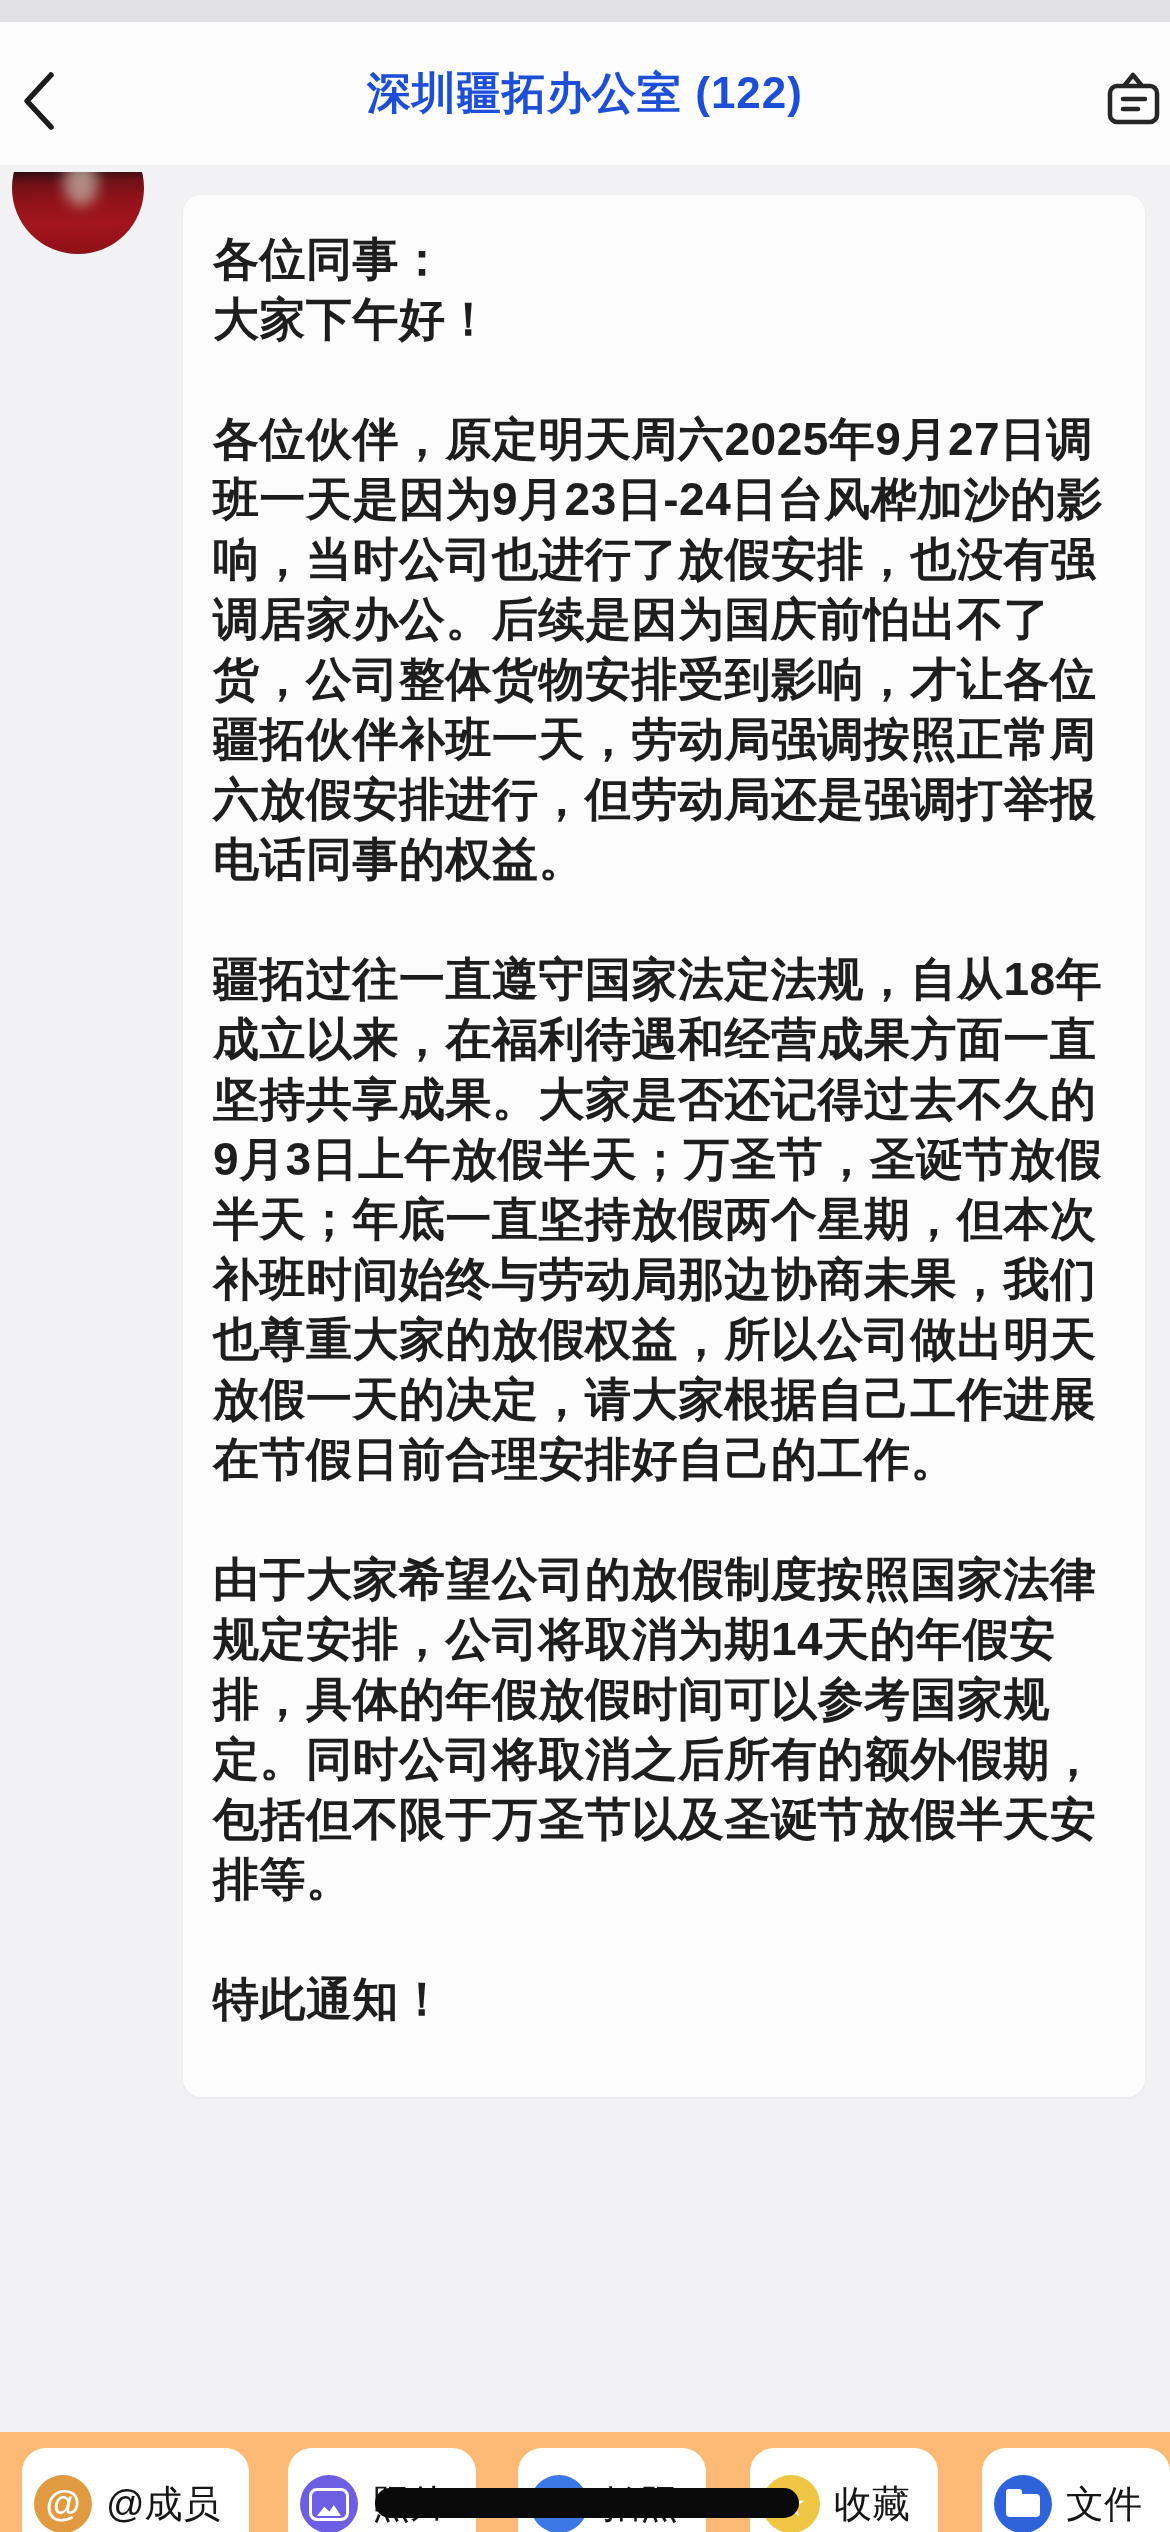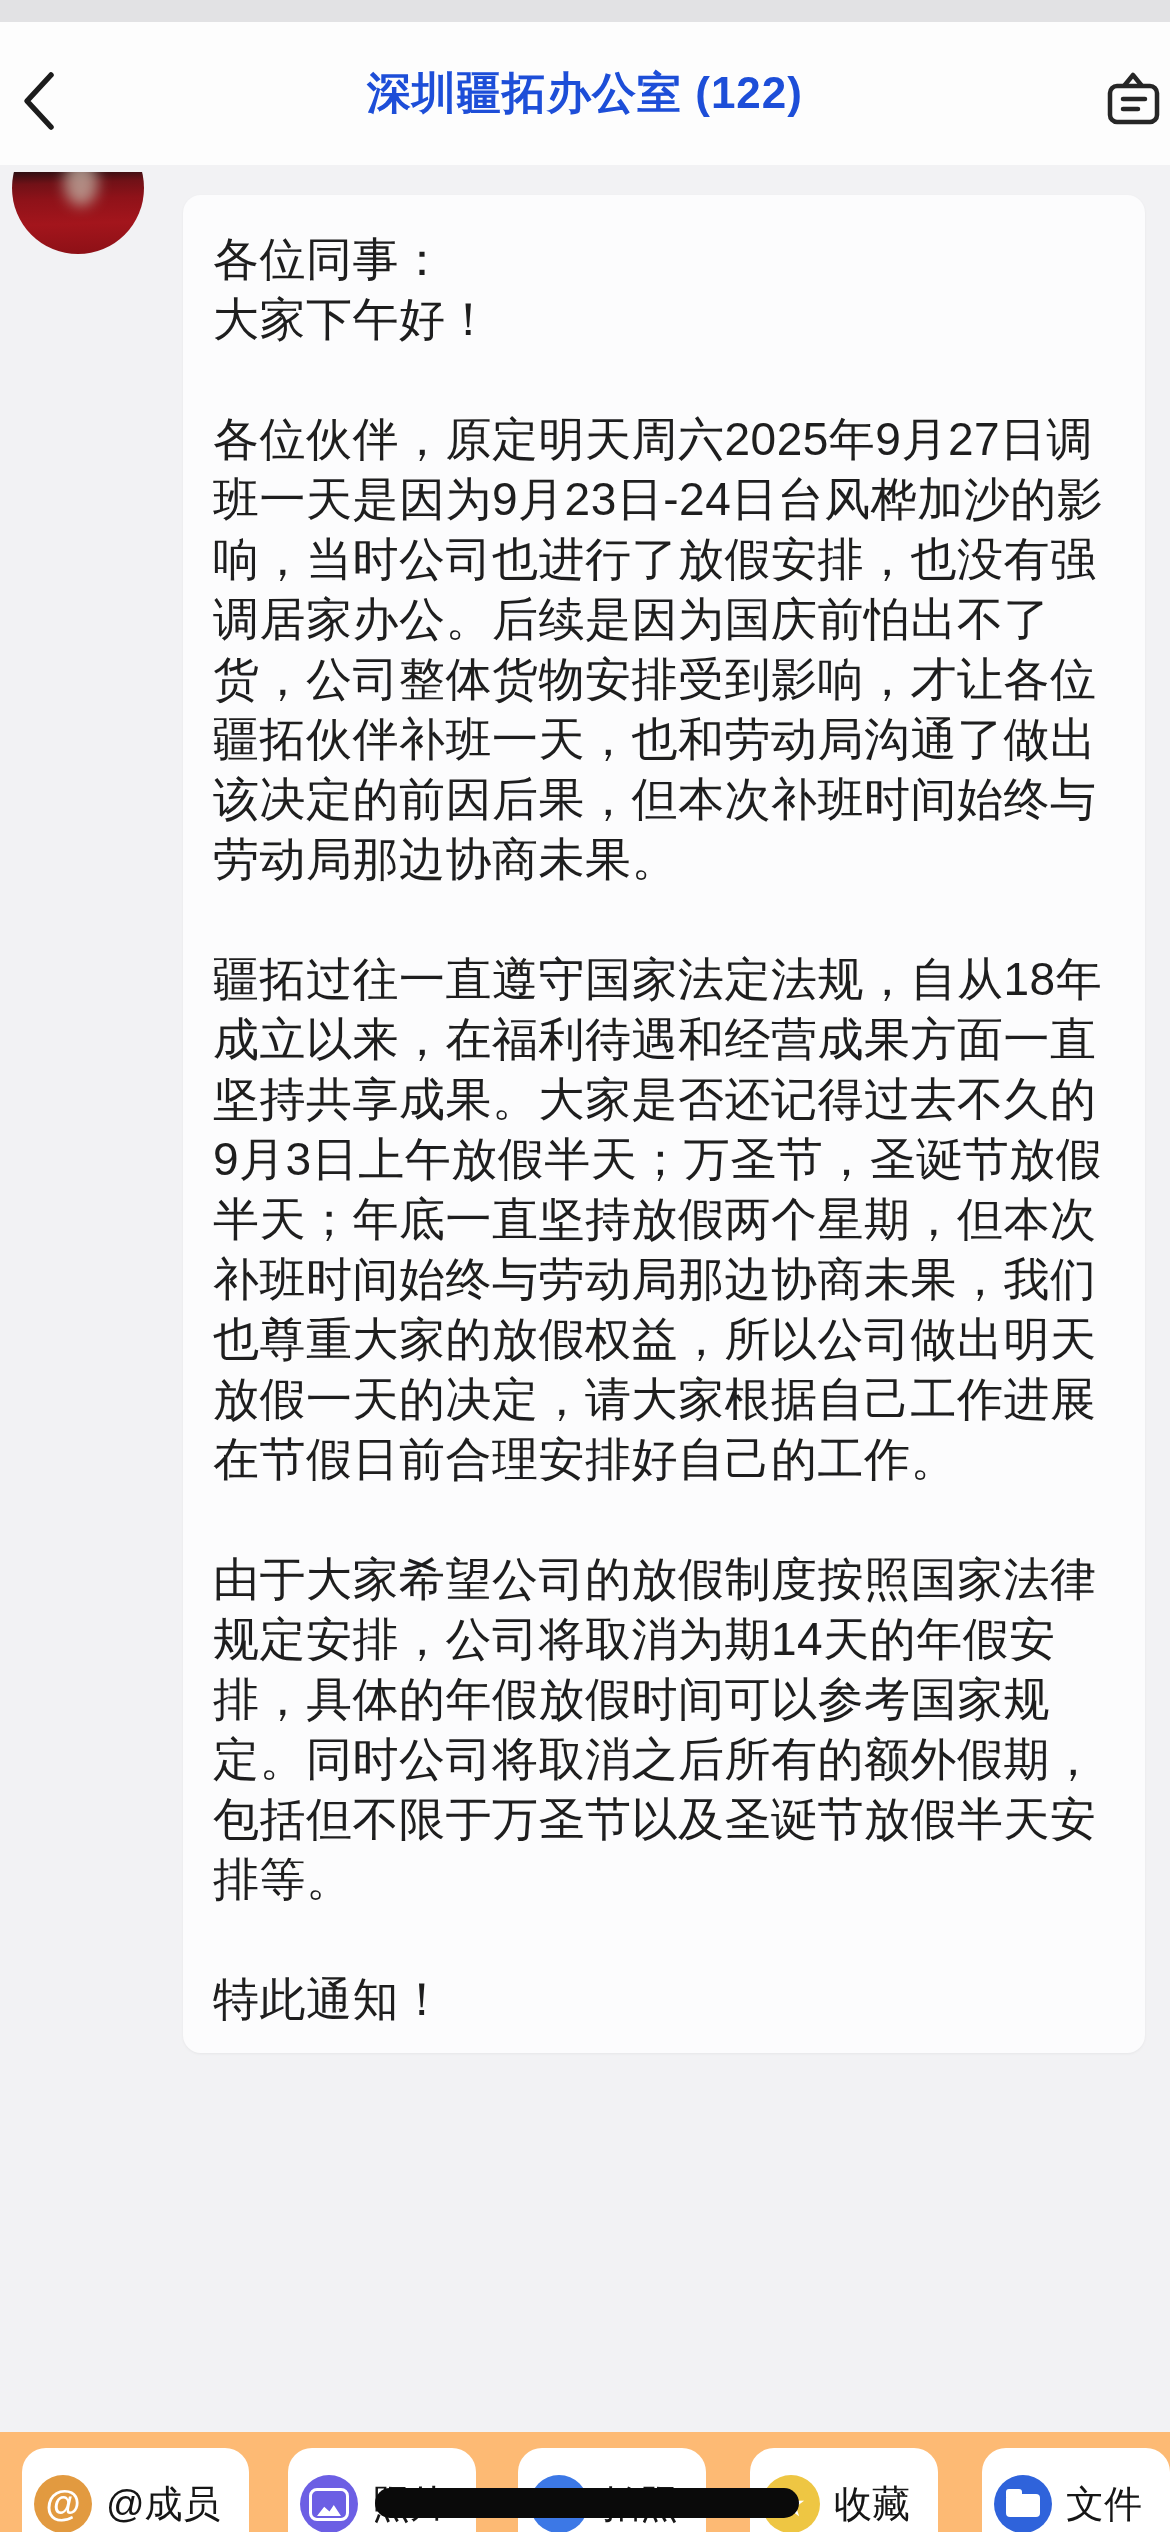--- a/index.html
+++ b/index.html
@@ -40,22 +40,23 @@
     background:linear-gradient(178deg,#140b0e 0%,#1a0e11 34%,#44101466 46%,#8f1219 58%,#a3151c 76%,#8c1016 100%),#8f1219;
   }
   .avatar-img::after {
     content:""; position:absolute; left:52px; top:38px; width:34px; height:46px;
     background:#c5b3a6; border-radius:50%; opacity:.75; filter:blur(7px);
   }
   
   .bubble {
     position:absolute; left:183px; top:195px; width:962px;
     background:#fcfcfd; border-radius:18px;
-    padding:34px 36px 24px 30px;
+    padding:34px 36px 68px 30px;
     box-shadow:0 1px 3px rgba(0,0,0,.05);
+    font-weight:bold;
   }
   .msg-text { width:896px; }
   .para {
     font-size:46px; line-height:60px; letter-spacing:.5px;
     color:#1e1e1e; white-space:pre-line;
     margin:0 0 60px 0;
     word-break:break-all; overflow-wrap:anywhere;
   }
   .para:last-child { margin-bottom:0; }
   
@@ -141,21 +142,21 @@
   <div class="avatar-img"></div>
 </div>
 
 <div class="bubble">
   <div class="msg-text">
 
       <p class="para">各位同事：
 大家下午好！</p>
 
 
-      <p class="para">各位伙伴，原定明天周六2025年9月27日调班一天是因为9月23日-24日台风桦加沙的影响，当时公司也进行了放假安排，也没有强调居家办公。后续是因为国庆前怕出不了货，公司整体货物安排受到影响，才让各位疆拓伙伴补班一天，也和劳动局沟通了做出该决定的前因后果，但本次补班时间始终与劳动局那边协商未果。</p>
+      <p class="para">各位伙伴，原定明天周六2025年9月27日调班一天是因为9月23日-24日台风桦加沙的影响，当时公司也进行了放假安排，也没有强调居家办公。后续是因为国庆前怕出不了货，公司整体货物安排受到影响，才让各位疆拓伙伴补班一天，劳动局强调按照正常周六放假安排进行，但劳动局还是强调打举报电话同事的权益。</p>
 
       <p class="para">疆拓过往一直遵守国家法定法规，自从18年成立以来，在福利待遇和经营成果方面一直坚持共享成果。大家是否还记得过去不久的9月3日上午放假半天；万圣节，圣诞节放假半天；年底一直坚持放假两个星期，但本次补班时间始终与劳动局那边协商未果，我们也尊重大家的放假权益，所以公司做出明天放假一天的决定，请大家根据自己工作进展在节假日前合理安排好自己的工作。</p>
 
       <p class="para">由于大家希望公司的放假制度按照国家法律规定安排，公司将取消为期14天的年假安排，具体的年假放假时间可以参考国家规定。同时公司将取消之后所有的额外假期，包括但不限于万圣节以及圣诞节放假半天安排等。</p>
 
       <p class="para">特此通知！</p>
     </div>
 </div>
 
 <nav class="toolbar">

